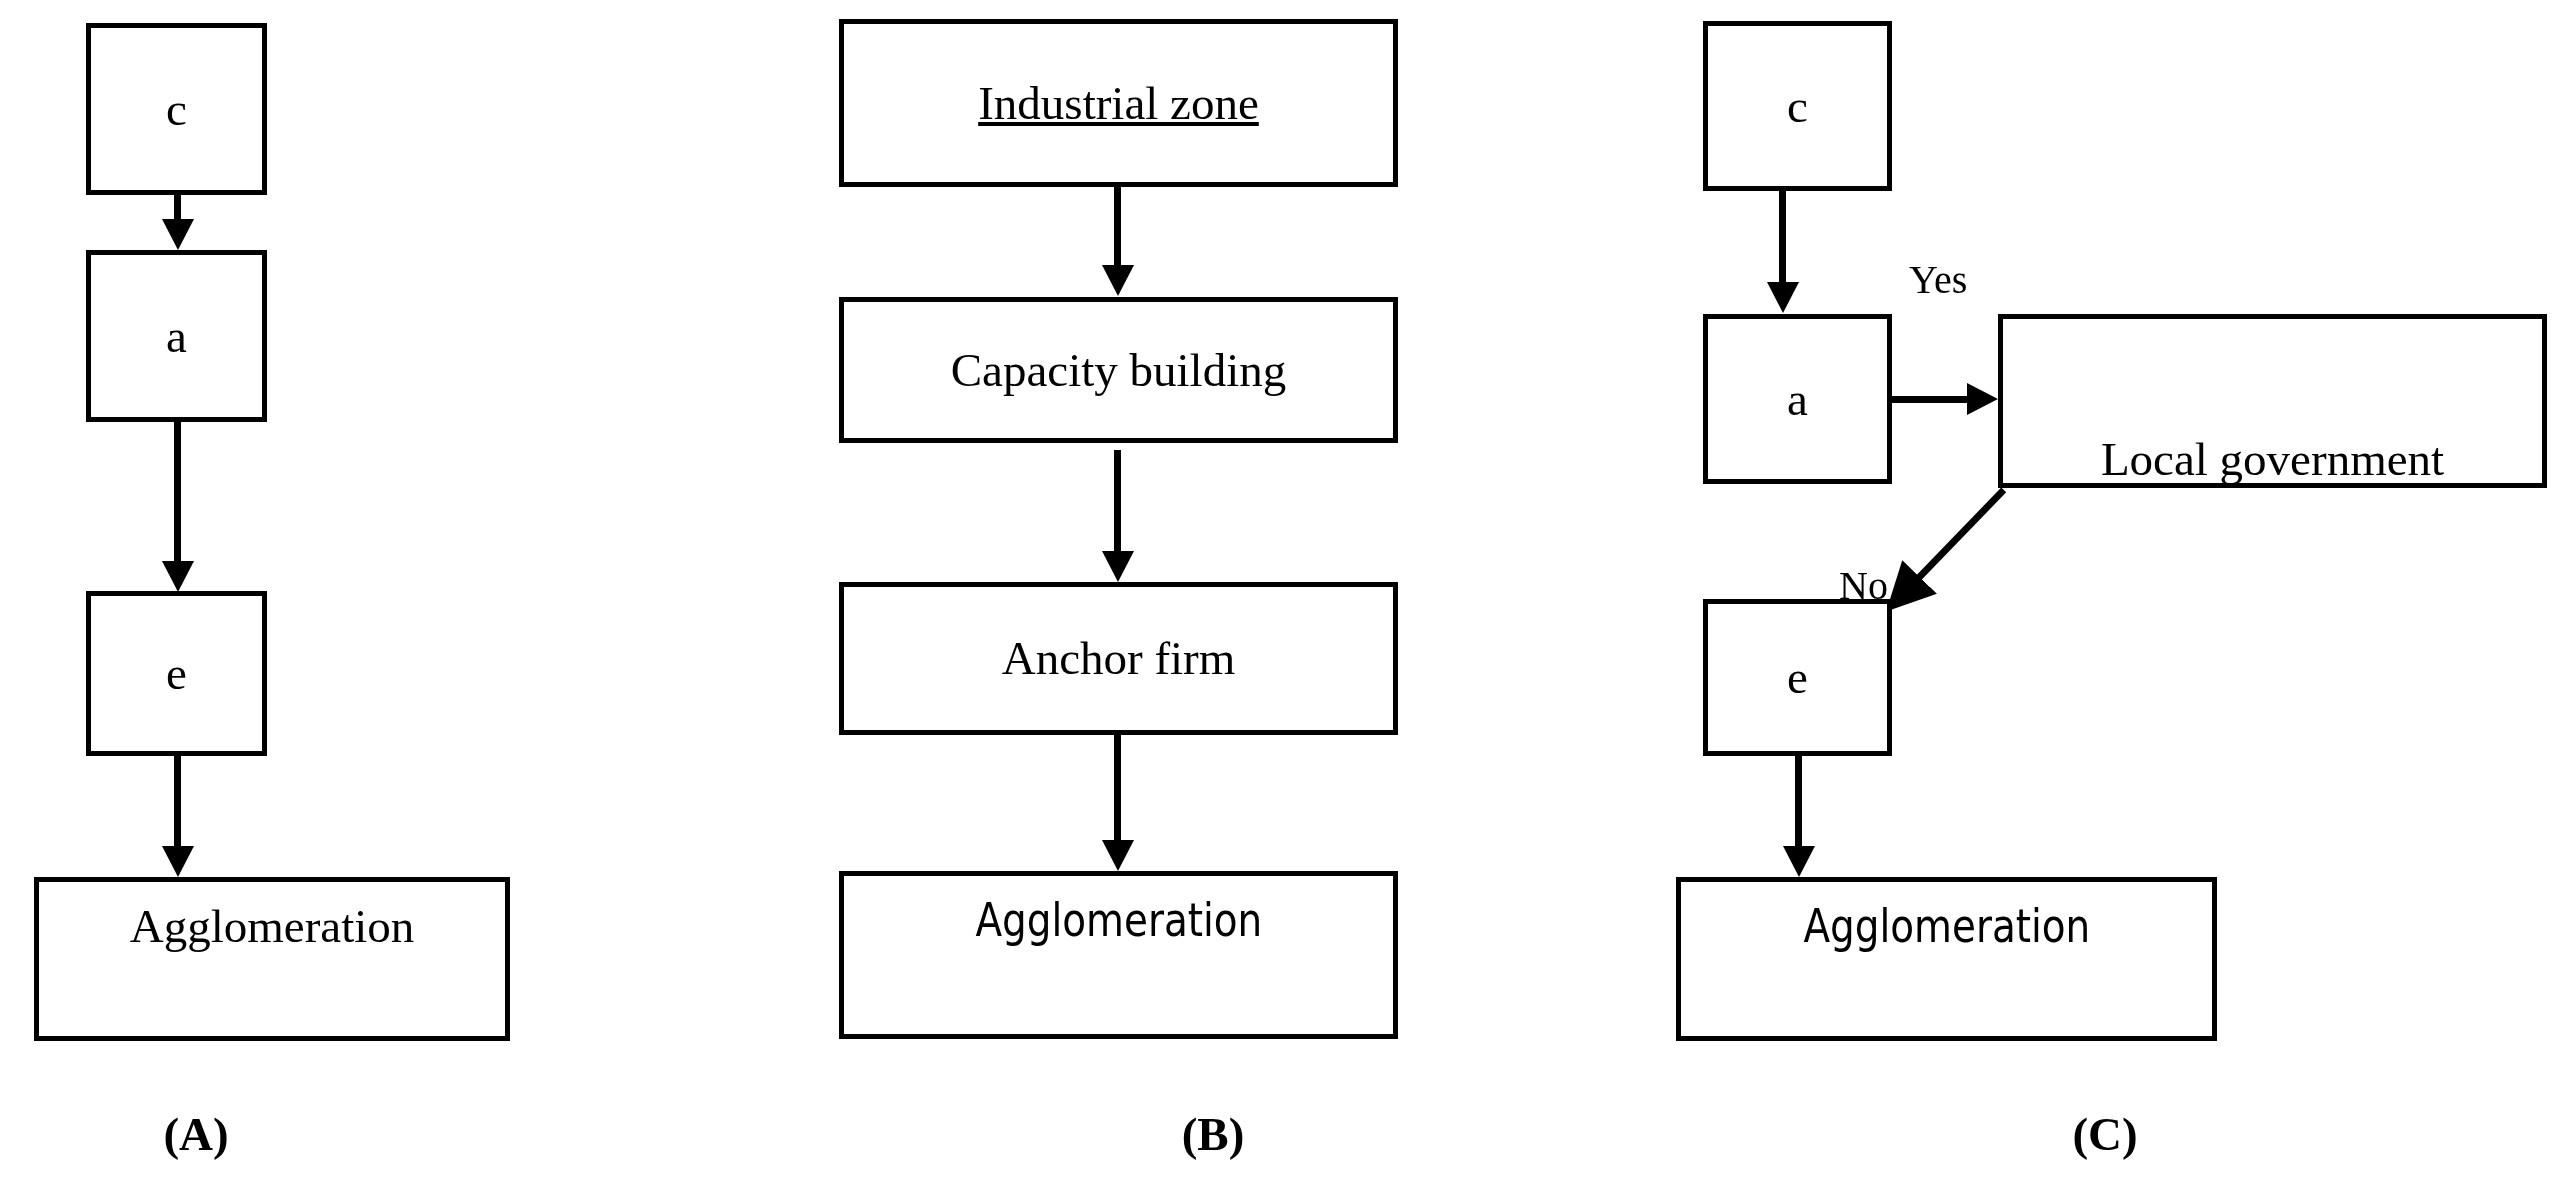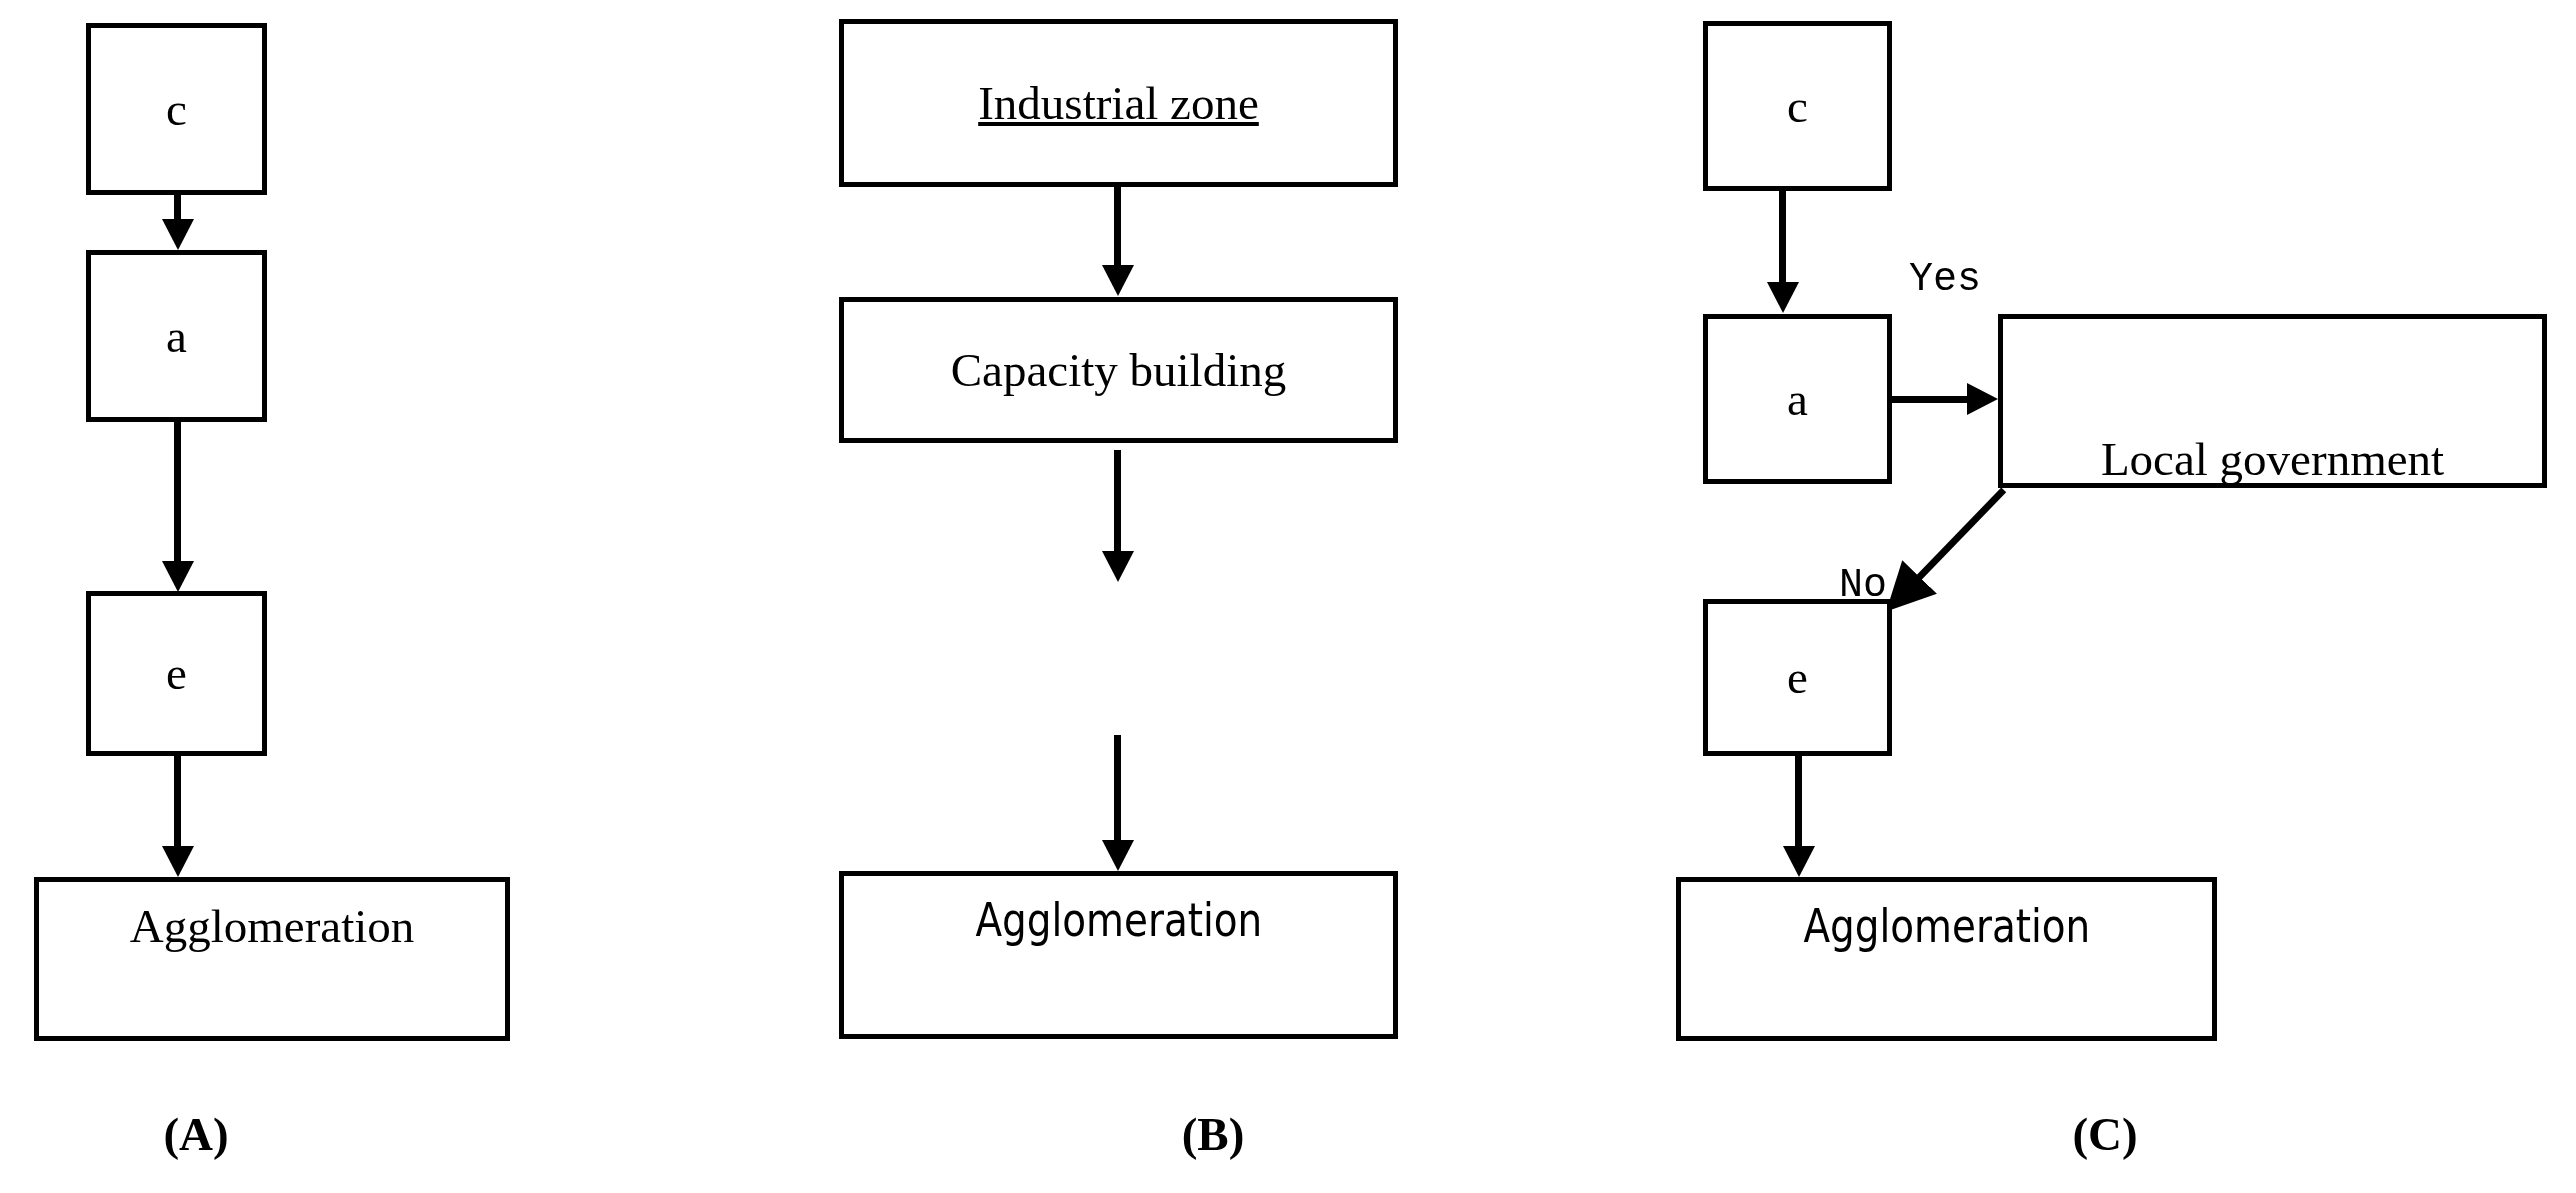--- a/index.html
+++ b/index.html
@@ -61,21 +61,21 @@
   .harrow .head{
     position:absolute;right:0;top:50%;
     width:0;height:0;margin-top:-16px;
     border-top:16px solid transparent;
     border-bottom:16px solid transparent;
     border-left:31px solid #000000;
   }
   .diag{position:absolute;left:0;top:0;overflow:visible;}
   .edge-label{
     position:absolute;
-    font-family:Liberation Mono, monospace;
+    font-family:Liberation Serif, serif;
     font-size:40px;
     color:#000000;
     white-space:nowrap;
     line-height:1;
   }
   .panel-caption{
     position:absolute;
     font-family:"Liberation Serif", serif;
     font-size:47px;
     font-weight:bold;
@@ -139,20 +139,23 @@
 
     <div class="node serif word" style="left:839px;top:297px;width:559px;height:146px;">
       <span class="lbl">Capacity  building</span>
     </div>
 
     <div class="varrow" style="left:1102px;top:450px;width:31px;height:132px;">
       <div class="shaft" style="height:103px;"></div>
       <div class="head"></div>
     </div>
 
+    <div class="node serif word" style="left:839px;top:582px;width:559px;height:153px;">
+      <span class="lbl">Anchor  firm</span>
+    </div>
 
     <div class="varrow" style="left:1102px;top:735px;width:31px;height:136px;">
       <div class="shaft" style="height:107px;"></div>
       <div class="head"></div>
     </div>
 
     <div class="node sans word" style="left:839px;top:871px;width:559px;height:168px;align-items:flex-start;padding-top:20px;">
       <span class="lbl">Agglomeration</span>
     </div>
 

